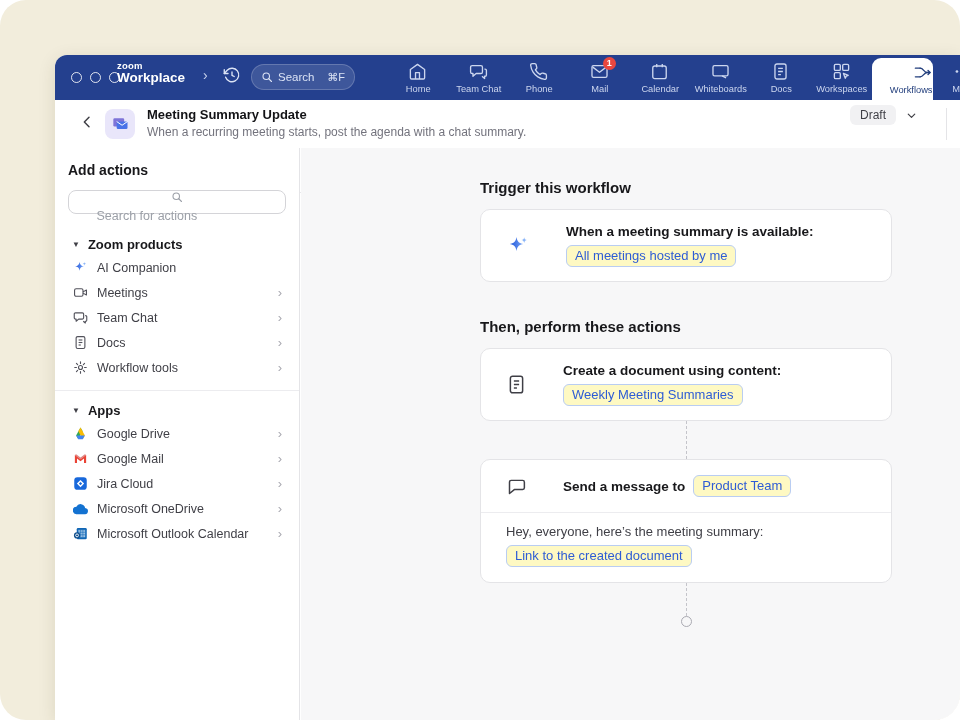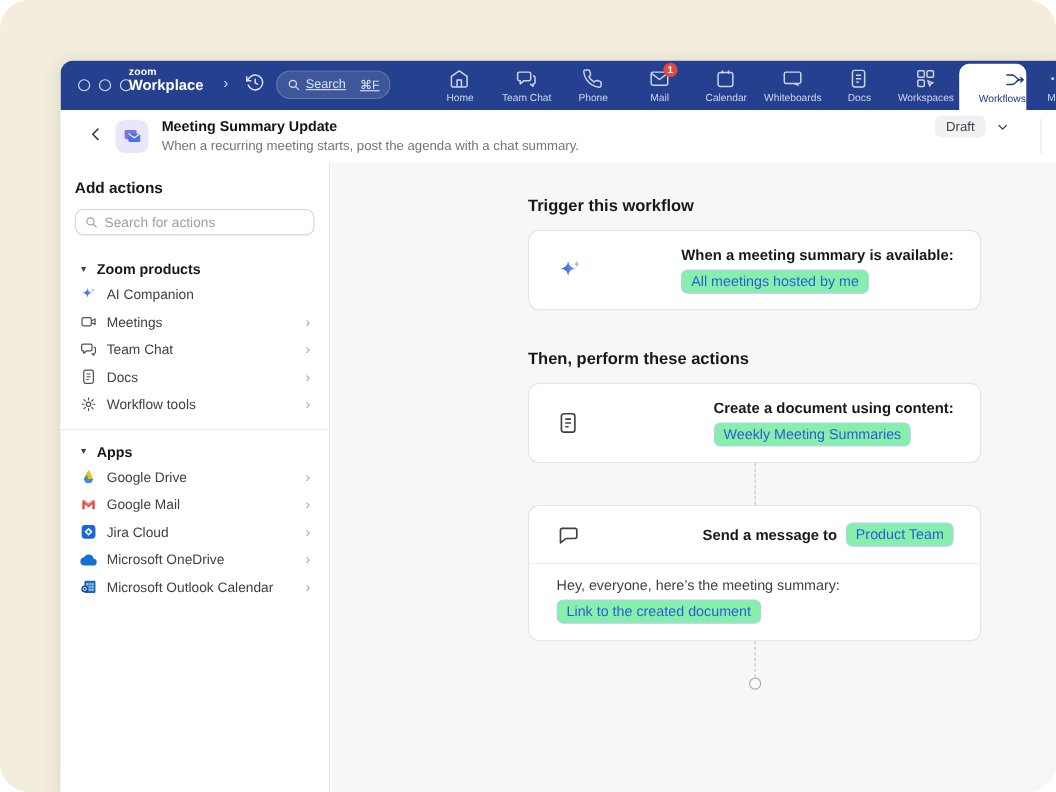--- a/index.html
+++ b/index.html
@@ -15,21 +15,21 @@
   .topbar { position:absolute; left:0; top:0; right:0; height:45px; background:#24408e; }
   .lights { position:absolute; left:16px; top:17px; display:flex; gap:8px; }
   .light { width:11px; height:11px; border-radius:50%; border:1.3px solid rgba(255,255,255,.85); }
   .logo { position:absolute; left:62px; top:6px; color:#fff; line-height:1.05; }
   .logo .z { font-size:9.5px; font-weight:600; letter-spacing:.2px; }
   .logo .w { font-size:13.5px; font-weight:700; }
   .bar-chev { position:absolute; left:148px; top:12px; color:#c7d2ec; font-size:14px; }
   .hist { position:absolute; left:168px; top:11px; color:#dbe3f5; }
   .tsearch { position:absolute; left:196px; top:9px; width:104px; height:26px;
     border-radius:14px; background:rgba(255,255,255,.12); border:1px solid rgba(255,255,255,.2);
-    display:flex; align-items:center; padding:0 9px; gap:5px; color:#dbe3f5; font-size:11.5px;text-decoration:underline; }
+    display:flex; align-items:center; padding:0 9px; gap:5px; color:#dbe3f5; font-size:11.5px; }
   .tsearch .kbd { margin-left:auto; font-size:11px; }
   .nav { position:absolute; left:333px; top:0; right:0; height:45px;
     display:flex; overflow:hidden; }
   .nav-item { width:60.5px; height:45px; display:flex; flex-direction:column;
     align-items:center; justify-content:center; gap:2px; color:#ccd6ef; flex:0 0 auto; cursor:pointer; }
   .nav-item .lab { font-size:9.3px; white-space:nowrap; }
   .nav-item.active { background:#fff; border-radius:9px 9px 0 0; height:42px;
     margin-top:3px; color:#223e7c;align-items:flex-end; }
   .nav-ic { position:relative; width:20px; height:20px; }
   .badge { position:absolute; top:-5px; right:-6px; min-width:13px; height:13px;
@@ -46,43 +46,43 @@
   .draft-wrap { position:absolute; right:42px; top:5px; display:flex; align-items:center; gap:9px; }
   .draft { background:#f1f1f3; border-radius:6px; padding:3px 10px; font-size:12px; color:#3f3f46; }
   .h-divider { position:absolute; right:13px; top:8px; height:32px; width:1px; background:#e4e4e7; }
   .h-border { position:absolute; left:0; right:0; top:92px; height:1px; background:#e7e7ea; }
 
   
   .sidebar { position:absolute; left:0; top:93px; width:245px; bottom:0; background:#fff;
     border-right:1px solid #e4e4e7; padding:14px 13px 4px 13px; }
   .sb-title { font-size:14px; font-weight:700; color:#18181b; margin-bottom:12px; }
   .sb-search { display:flex; align-items:center; gap:6px; height:24px; border:1px solid #d4d4d8;
-    border-radius:8px; padding:0 8px; background:#fff; }
+    border-radius:8px; padding:0 8px; background:#fff;flex-direction:column; }
   .sb-search input { border:none; outline:none; flex:1; font-size:12.5px; color:#3f3f46;
     font-family:"Liberation Sans", sans-serif; background:transparent; }
   .sb-search input::placeholder { color:#9ca0a8; }
   .sb-section { margin-top:20px; }
   .sb-sec-head { display:flex; align-items:center; gap:8px; font-size:13px; font-weight:700;
     color:#18181b; padding:3px 4px; cursor:pointer; }
   .tri { font-size:8px; color:#3f3f46; }
   .sb-item { display:flex; align-items:center; gap:9px; height:25px; padding:0 4px;
     font-size:12.5px; color:#3f3f46; cursor:pointer; border-radius:6px; }
   .sb-item .chev { margin-left:auto; color:#a8a8b0; font-size:13px; }
   .sb-ic { width:16px; height:16px; display:flex; align-items:center; justify-content:center; }
   .sb-divider { height:1px; background:#ececef; margin:10px -13px 0 -13px; }
 
   
   .canvas { position:absolute; left:246px; top:93px; right:0; bottom:0; background:#f7f7f8;
     padding:31px 0 0 179px; }
   .sec-head { font-size:15px; font-weight:700; color:#18181b; margin-bottom:13px; }
   .card { width:412px; background:#fff; border:1px solid #e4e4e7; border-radius:10px; }
-  .card-row { display:flex; align-items:center; padding:14px 24px 14px 25px; gap:36px;justify-content:space-between; }
+  .card-row { display:flex; align-items:center; padding:14px 24px 14px 25px; gap:36px; }
   .card-main { font-size:13.5px; font-weight:700; color:#18181b; }
   .chip { display:inline-block; margin-top:6px; padding:2px 8px 3px; border-radius:6px;
-    font-size:13px; font-weight:500; color:#2e5cd5; background:#86efac;
+    font-size:13px; font-weight:500; color:#2e5cd5; background:#fef9c3;
     border:1px solid #b9cdf2; cursor:pointer; }
   .chip.inline { margin:0 0 0 8px; }
   .gap-head { margin-top:36px; }
   .connector { width:412px; display:flex; flex-direction:column; align-items:center; }
   .dash { width:0; border-left:1.5px dashed #c4c4ca; }
   .dot { width:11px; height:11px; border-radius:50%; border:1.5px solid #aaaab2; background:#f7f7f8; }
   .msg-sec { padding:11px 24px 15px 25px; border-top:1px solid #ececef; }
   .msg-text { font-size:13px; color:#3f3f46; }
   svg { display:block; }
 </style>

